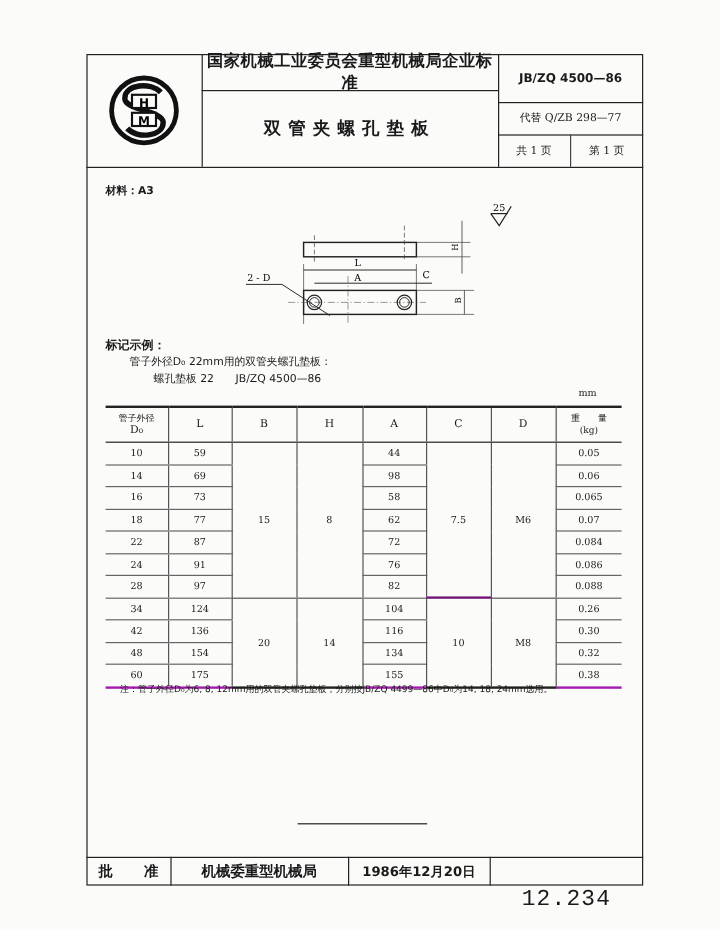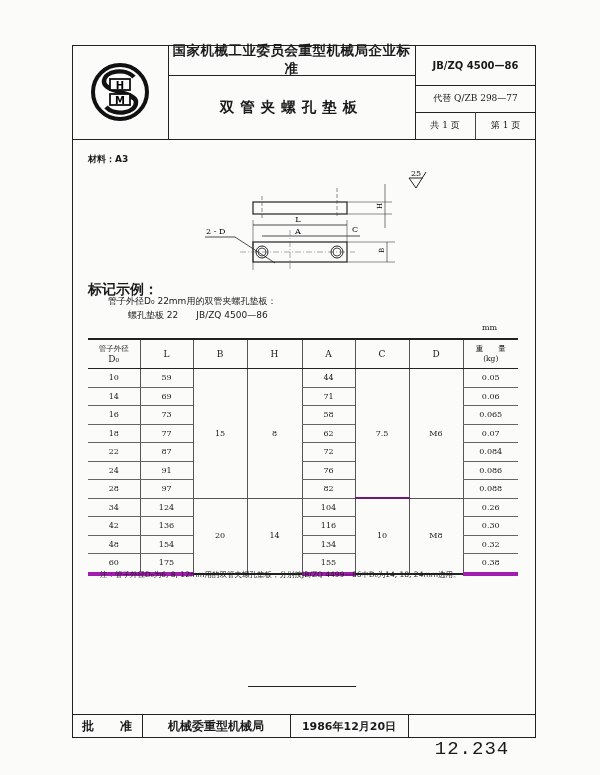--- a/index.html
+++ b/index.html
@@ -17,21 +17,21 @@
   .small { font-size:9px; }
   .body-text { font-family:"DejaVu Sans", sans-serif; font-size:9.5px; }
   .bold { font-weight:bold; }
   table.spec { position:absolute; left:88px; top:338px; width:430px; border-collapse:collapse;
                font-size:8px; font-family:"DejaVu Serif", serif; }
   table.spec th { border-top:2px solid #222; border-bottom:1.5px solid #222; height:26px;
                   font-weight:normal; font-size:9px; line-height:10px; }
   table.spec td { height:17.5px; text-align:center; padding:0; }
   table.spec th, table.spec td { border-left:1px solid #555; }
   table.spec th:first-child, table.spec td:first-child { border-left:none; }
-  table.spec tr.last td { border-bottom:4px solid #a21caf; }
+  table.spec tr.last td { border-bottom:2px solid #a21caf; }
   table.spec td.rowline { border-bottom:1px solid #666; }
   .foot { font-family:"DejaVu Sans", sans-serif; }
 </style>
 </head>
 <body>
 
 <div class="abs frame"></div>
 
 <div class="hline" style="left:72px; top:139px; width:464px;"></div>
 <div class="vline" style="left:168px; top:45px; height:94px;"></div>
@@ -98,21 +98,21 @@
     <circle cx="72" cy="92" r="4" fill="none" stroke="#222" stroke-width="0.8"></circle>
     <circle cx="147" cy="92" r="6" fill="none" stroke="#222" stroke-width="1"></circle>
     <circle cx="147" cy="92" r="4" fill="none" stroke="#222" stroke-width="0.8"></circle>
 
     <line x1="15" y1="77" x2="45" y2="77" stroke="#222" stroke-width="0.8"></line>
     <line x1="45" y1="77" x2="85" y2="103" stroke="#222" stroke-width="0.8"></line>
     <text x="16" y="74" font-size="8">2 - D</text>
   </svg>
 </div>
 
-<div class="abs body-text bold" style="left:88px; top:281px; font-size:14px;">标记示例：</div>
+<div class="abs body-text bold" style="left:88px; top:281px; font-size:10px;">标记示例：</div>
 <div class="abs body-text" style="left:108px; top:295px; font-size:9px;">管子外径D₀ 22mm用的双管夹螺孔垫板：</div>
 <div class="abs body-text" style="left:128px; top:309px; font-size:9px;">螺孔垫板 22　　JB/ZQ 4500—86</div>
 <div class="abs" style="left:482px; top:323px; font-size:8px;">mm</div>
 
 <table class="spec">
   <colgroup>
     <col style="width:52px">
       <col style="width:53px">
       <col style="width:54px">
       <col style="width:55px">
@@ -146,21 +146,21 @@
       <td rowspan="7" style="border-bottom:1px solid #555;">15</td>
       <td rowspan="7" style="border-bottom:1px solid #555;">8</td>
       <td class="rowline">44</td>
       <td rowspan="7" style="border-bottom:2px solid #701a75;">7.5</td>
       <td rowspan="7" style="border-bottom:1px solid #555;">M6</td>
       <td class="rowline">0.05</td>
     </tr>
     <tr>
       <td class="rowline">14</td>
       <td class="rowline">69</td>
-      <td class="rowline">71</td>
+      <td class="rowline">98</td>
       <td class="rowline">0.06</td>
     </tr>
     <tr>
       <td class="rowline">16</td>
       <td class="rowline">73</td>
       <td class="rowline">58</td>
       <td class="rowline">0.065</td>
     </tr>
     <tr>
       <td class="rowline">18</td>

